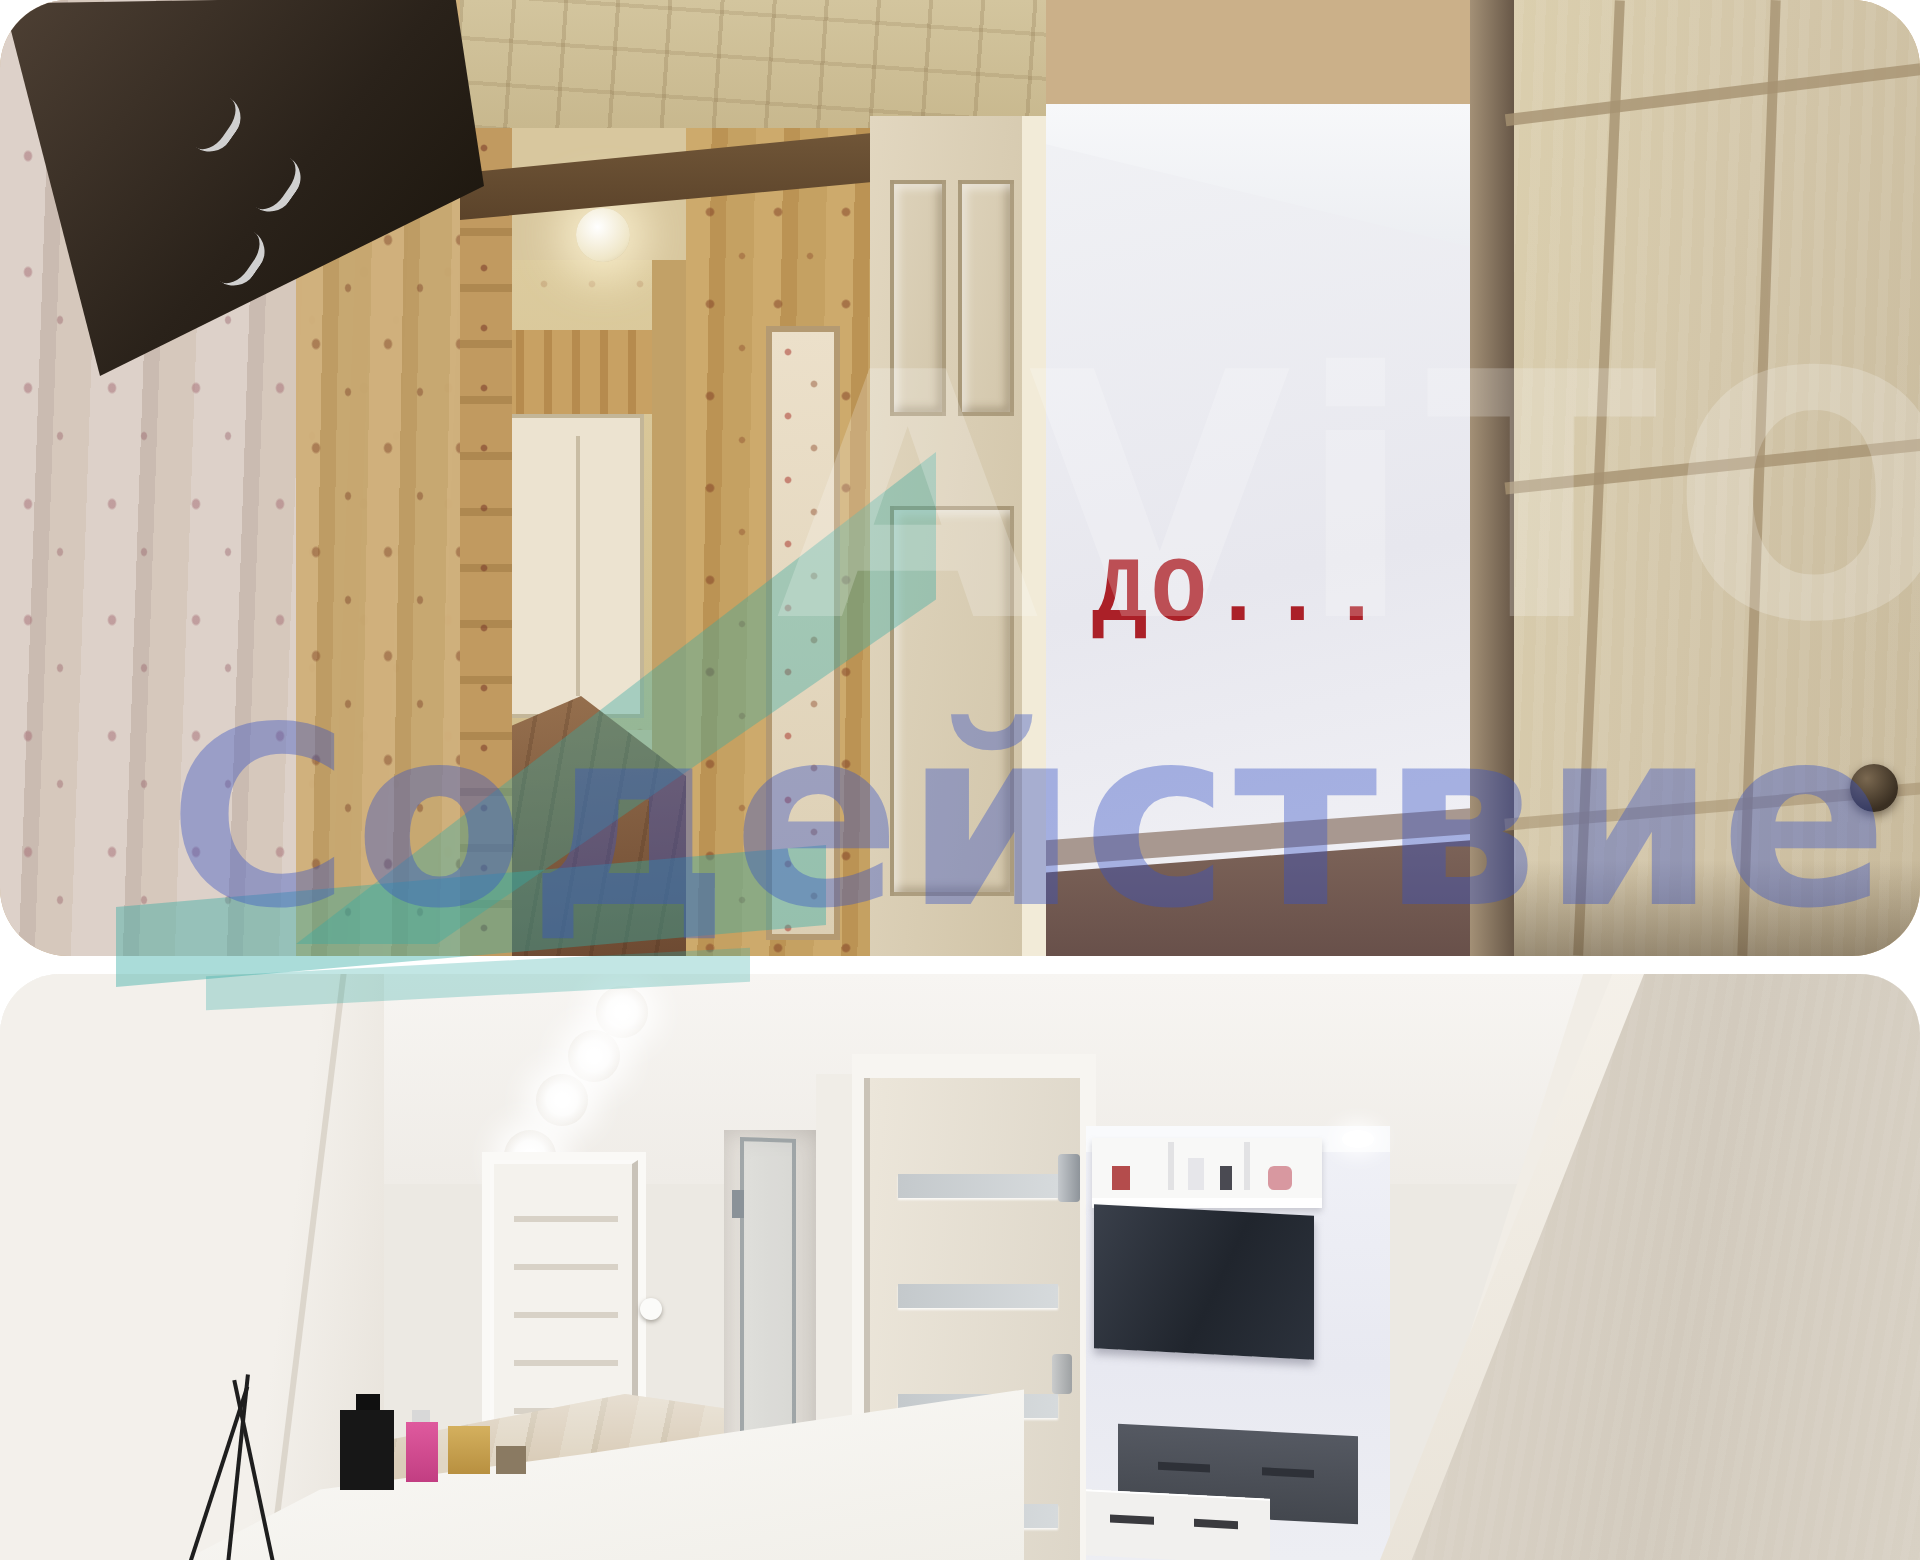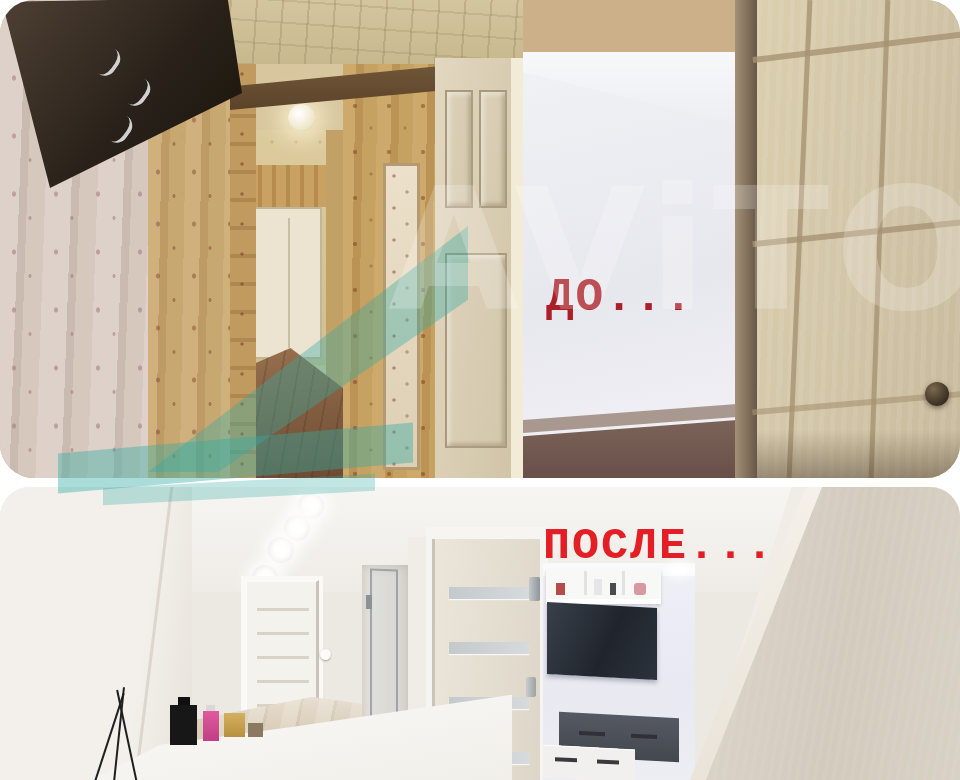--- a/index.html
+++ b/index.html
@@ -350,23 +350,23 @@
     <div class="abs ap-stick k1"></div>
     <div class="abs ap-stick k2"></div>
     <div class="abs ap-stick k3"></div>
     <div class="abs ap-perf-blackcap"></div>
     <div class="abs ap-perf-black"></div>
     <div class="abs ap-perf-pinkcap"></div>
     <div class="abs ap-perf-pink"></div>
     <div class="abs ap-perf-gold"></div>
     <div class="abs ap-perf-small"></div>
 
-    <div class="abs label label-after">ПОСЛЕ...</div>
   </section>
 
   <div class="abs watermark">
     <div class="abs wm-tri1"></div>
     <div class="abs wm-tri2"></div>
     <div class="abs wm-tri3"></div>
     <div class="abs wm-brand">AViTO</div>
+    <div class="abs wm-agency">Содействие</div>
   </div>
 
 </div>
 
 </body></html>

